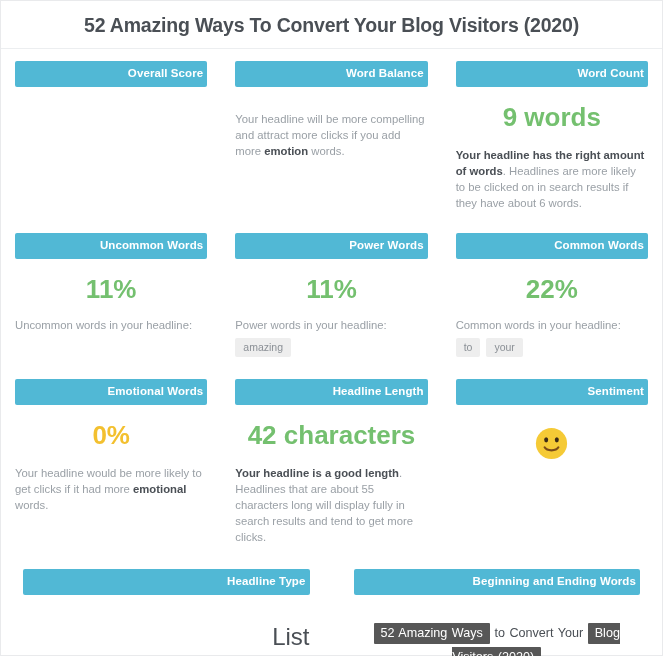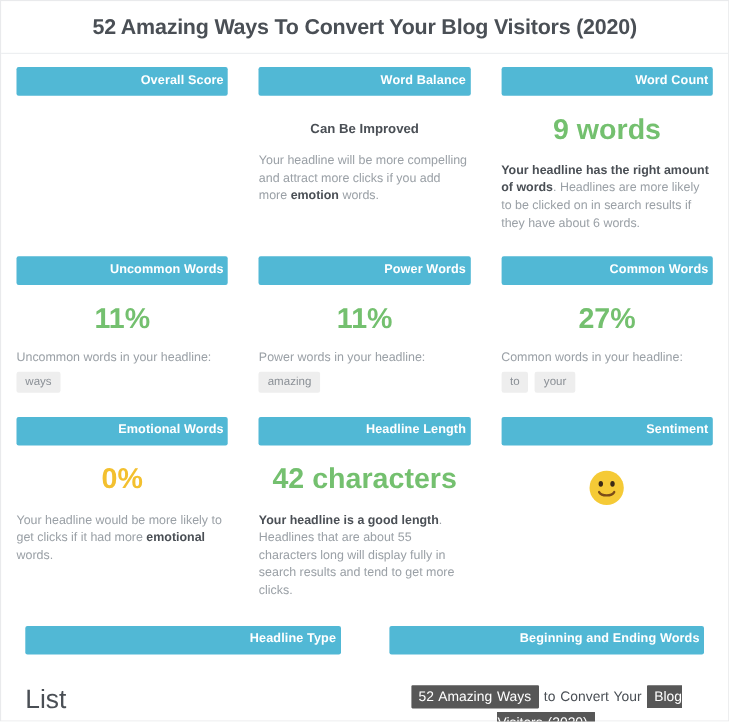--- a/index.html
+++ b/index.html
@@ -145,21 +145,21 @@
     padding-top: 12px;
   }
   .emoji {
     width: 33px;
     height: 33px;
     display: block;
   }
 
   
   .list-type {
-    text-align: left;
+    text-align: right;
     font-size: 24px;
     color: #4a4f55;
     font-weight: normal;
     margin: 18px 0 0 0;
   }
   .be-words {
     text-align: center;
     font-size: 12.6px;
     color: #4a4f55;
     line-height: 1.95;
@@ -184,59 +184,55 @@
 
   <div class="grid">
 
     <div class="cell">
       <div class="cell-head">Overall Score</div>
     </div>
 
     <div class="cell">
       <div class="cell-head">Word Balance</div>
       <div class="cell-body">
-        <div class="subhead">Can Be Improved</div>
         <div class="desc"><span>Your headline will be more compelling and attract more clicks if you add more </span><b>emotion</b><span> words.</span></div>
       </div>
     </div>
 
     <div class="cell">
       <div class="cell-head">Word Count</div>
       <div class="cell-body">
         <div class="big-value green">9 words</div>
         <div class="desc"><b>Your headline has the right amount of words</b><span>. Headlines are more likely to be clicked on in search results if they have about 6 words.</span></div>
       </div>
     </div>
 
     <div class="cell">
       <div class="cell-head">Uncommon Words</div>
       <div class="cell-body">
         <div class="big-value green">11%</div>
         <div class="label-line">Uncommon words in your headline:</div>
-        <div class="chips">
-            <span class="chip">ways</span>
-          </div>
       </div>
     </div>
 
     <div class="cell">
       <div class="cell-head">Power Words</div>
       <div class="cell-body">
         <div class="big-value green">11%</div>
         <div class="label-line">Power words in your headline:</div>
         <div class="chips">
             <span class="chip">amazing</span>
           </div>
       </div>
     </div>
 
     <div class="cell">
       <div class="cell-head">Common Words</div>
       <div class="cell-body">
-        <div class="big-value green">27%</div>
+        <div class="big-value green">22%</div>
         <div class="label-line">Common words in your headline:</div>
         <div class="chips">
             <span class="chip">to</span>
             <span class="chip">your</span>
           </div>
       </div>
     </div>
 
     <div class="cell">
       <div class="cell-head">Emotional Words</div>

